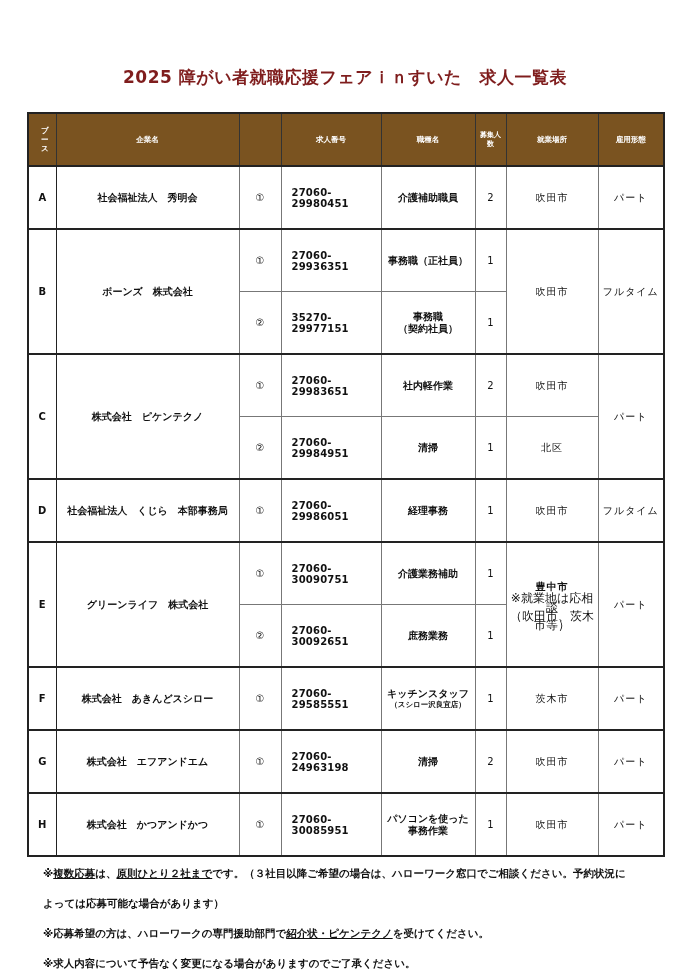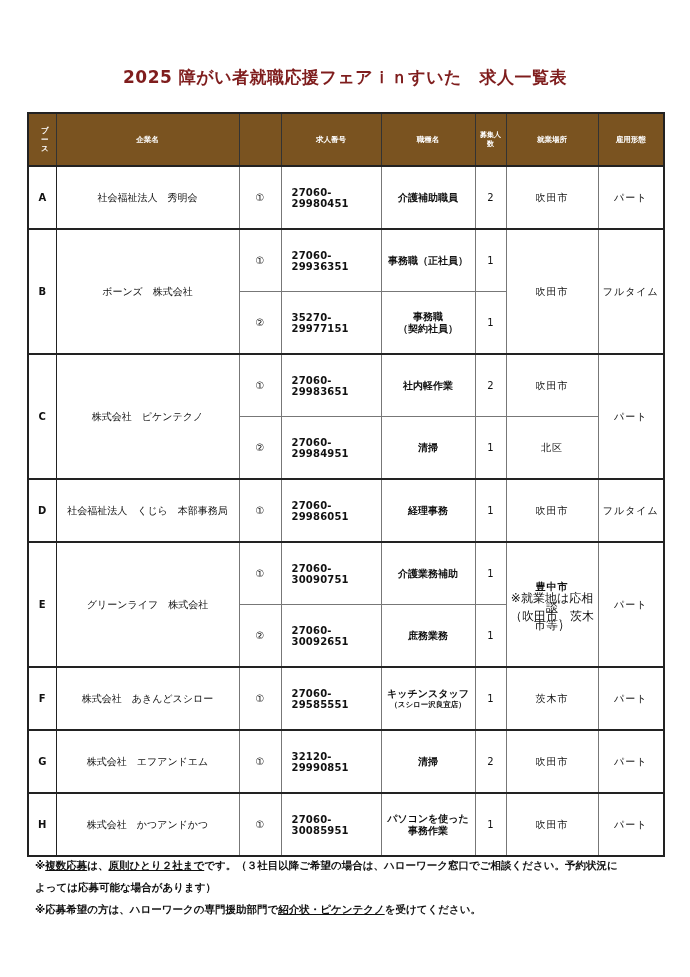--- a/index.html
+++ b/index.html
@@ -4,33 +4,33 @@
 <style>
   html, body { margin:0; padding:0; background:#ffffff; }
   body { width:690px; height:977px; position:relative; font-family:"DejaVu Sans", sans-serif; color:#111; overflow:hidden; }
   .title { position:absolute; top:66px; left:0; width:690px; text-align:center; color:#7f1d1d; font-size:17px; font-weight:bold; letter-spacing:0.5px; }
   table.jobs { position:absolute; top:112px; left:27px; width:636px; border-collapse:collapse; table-layout:fixed; }
   table.jobs th { background:#7a5320; color:#fff; font-size:7.5px; font-weight:bold; height:22px; border:1px solid #333; padding:12px; line-height:9px; }
   table.jobs td { border:1px solid #777; text-align:center; vertical-align:middle; font-size:10px; padding:0 2px; }
   table.jobs tr.group-start td { border-top:2px solid #222; }
   table.jobs { border:2px solid #222; }
   td.booth { font-weight:bold; font-size:11px; border-right:1.5px solid #222 !important; }
-  td.company { font-weight:normal; font-size:10px; line-height:13px;margin-left:44px; }
+  td.company { font-weight:bold; font-size:10px; line-height:13px;margin-left:44px; }
   td.num { font-size:11px; }
   td.jobid { font-weight:bold; font-size:10px; text-align:left !important; padding-left:10px !important; letter-spacing:0.2px;margin-top:8px; }
   td.jobname { font-weight:bold; font-size:9.5px; line-height:12px; }
   td.count { font-size:10px; }
   td.loc { font-size:10px; letter-spacing:1px; }
   td.type { font-size:10px; letter-spacing:1px; }
   .sub { display:block; font-size:7.5px; line-height:9px; font-weight:bold; letter-spacing:0; }
   .locsub { display:block; font-size:12px; line-height:9px; letter-spacing:0; }
   .locmain { display:block; font-size:10px; font-weight:bold; }
   tr.r63 td { height:61px; }
   .notes { position:absolute; top:850px; left:27px; width:640px; font-size:10.5px; font-weight:bold; line-height:14px; }
-  .notes p { margin:8px; }
+  .notes p { margin:16px; }
   .u { text-decoration:underline; }
 </style>
 </head>
 <body>
 
 <div class="title">2025 障がい者就職応援フェアｉｎすいた　求人一覧表</div>
 
 <table class="jobs">
   <colgroup>
     <col style="width:28px">
@@ -148,21 +148,21 @@
       </td>
       <td class="count">1</td>
       <td class="loc">茨木市</td>
       <td class="type">パート</td>
     </tr>
 
     <tr class="group-start r63">
       <td class="booth">G</td>
       <td class="company">株式会社　エフアンドエム</td>
       <td class="num">①</td>
-      <td class="jobid">32120-29990851</td>
+      <td class="jobid">27060-24963198</td>
       <td class="jobname">清掃</td>
       <td class="count">2</td>
       <td class="loc">吹田市</td>
       <td class="type">パート</td>
     </tr>
 
     <tr class="group-start r63">
       <td class="booth">H</td>
       <td class="company">株式会社　かつアンドかつ</td>
       <td class="num">①</td>
@@ -179,13 +179,14 @@
 </table>
 
 <div class="notes">
   <p>
     <span>※</span><span class="u">複数応募</span><span>は、</span><span class="u">原則ひとり２社まで</span><span>です。（３社目以降ご希望の場合は、ハローワーク窓口でご相談ください。予約状況に</span>
   </p>
   <p>よっては応募可能な場合があります）</p>
   <p>
     <span>※応募希望の方は、ハローワークの専門援助部門で</span><span class="u">紹介状・ピケンテクノ</span><span>を受けてください。</span>
   </p>
+  <p>※求人内容について予告なく変更になる場合がありますのでご了承ください。</p>
 </div>
 
 </body></html>

